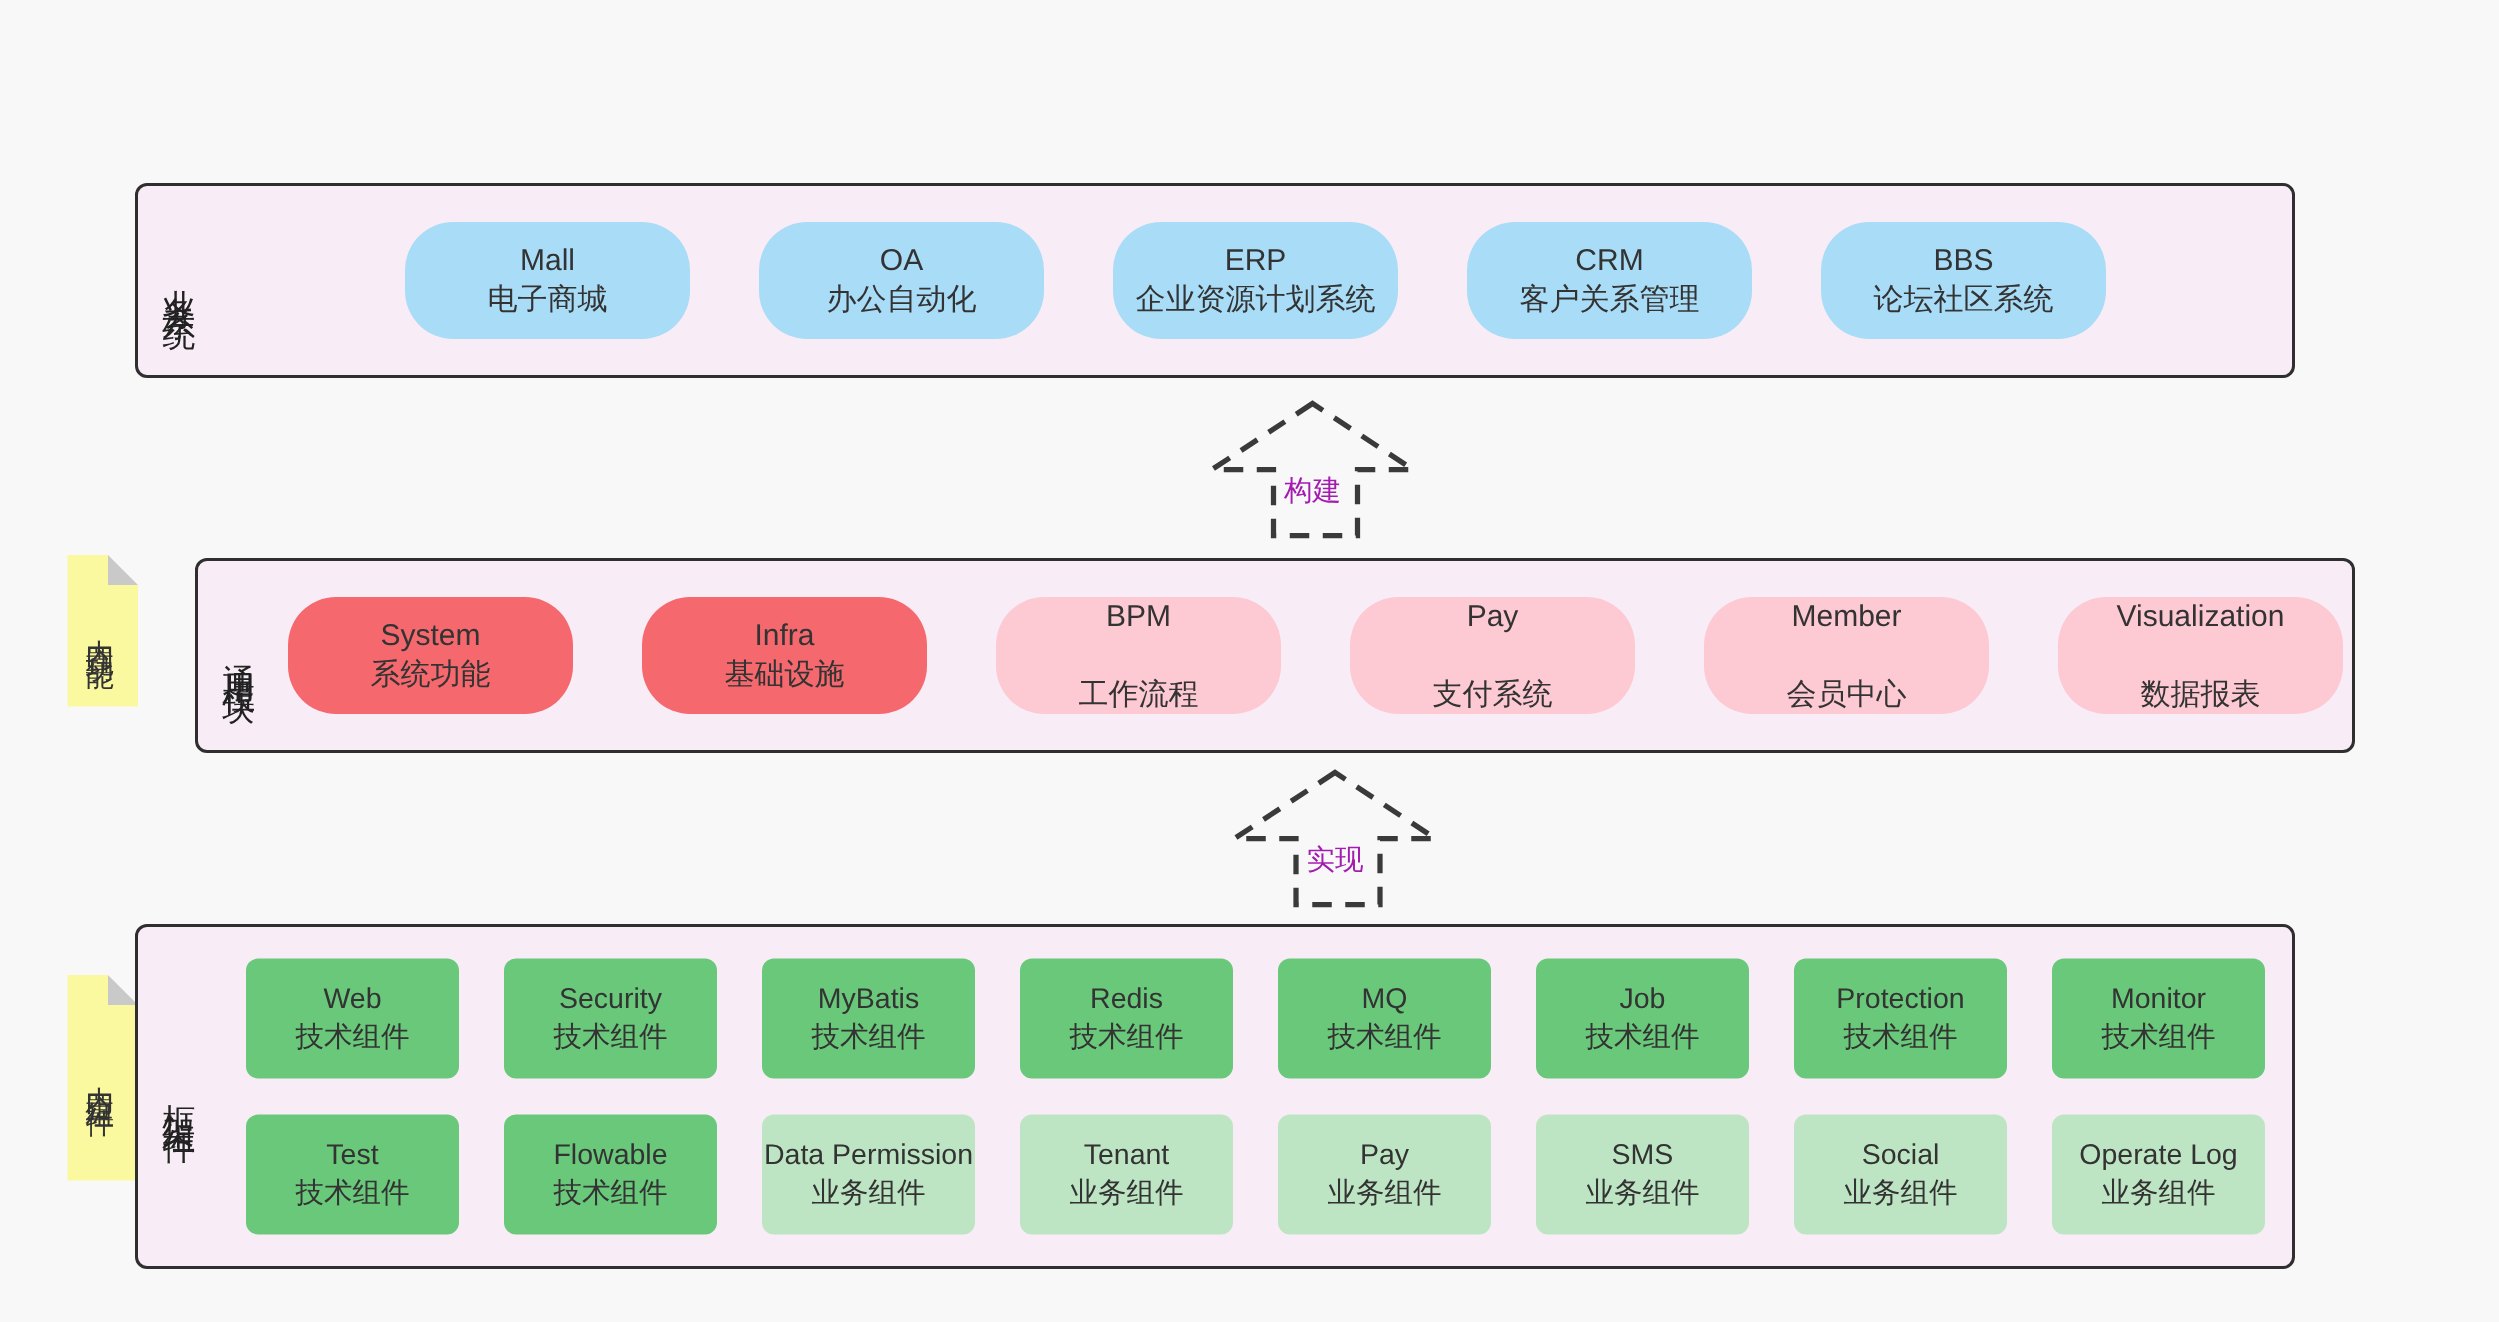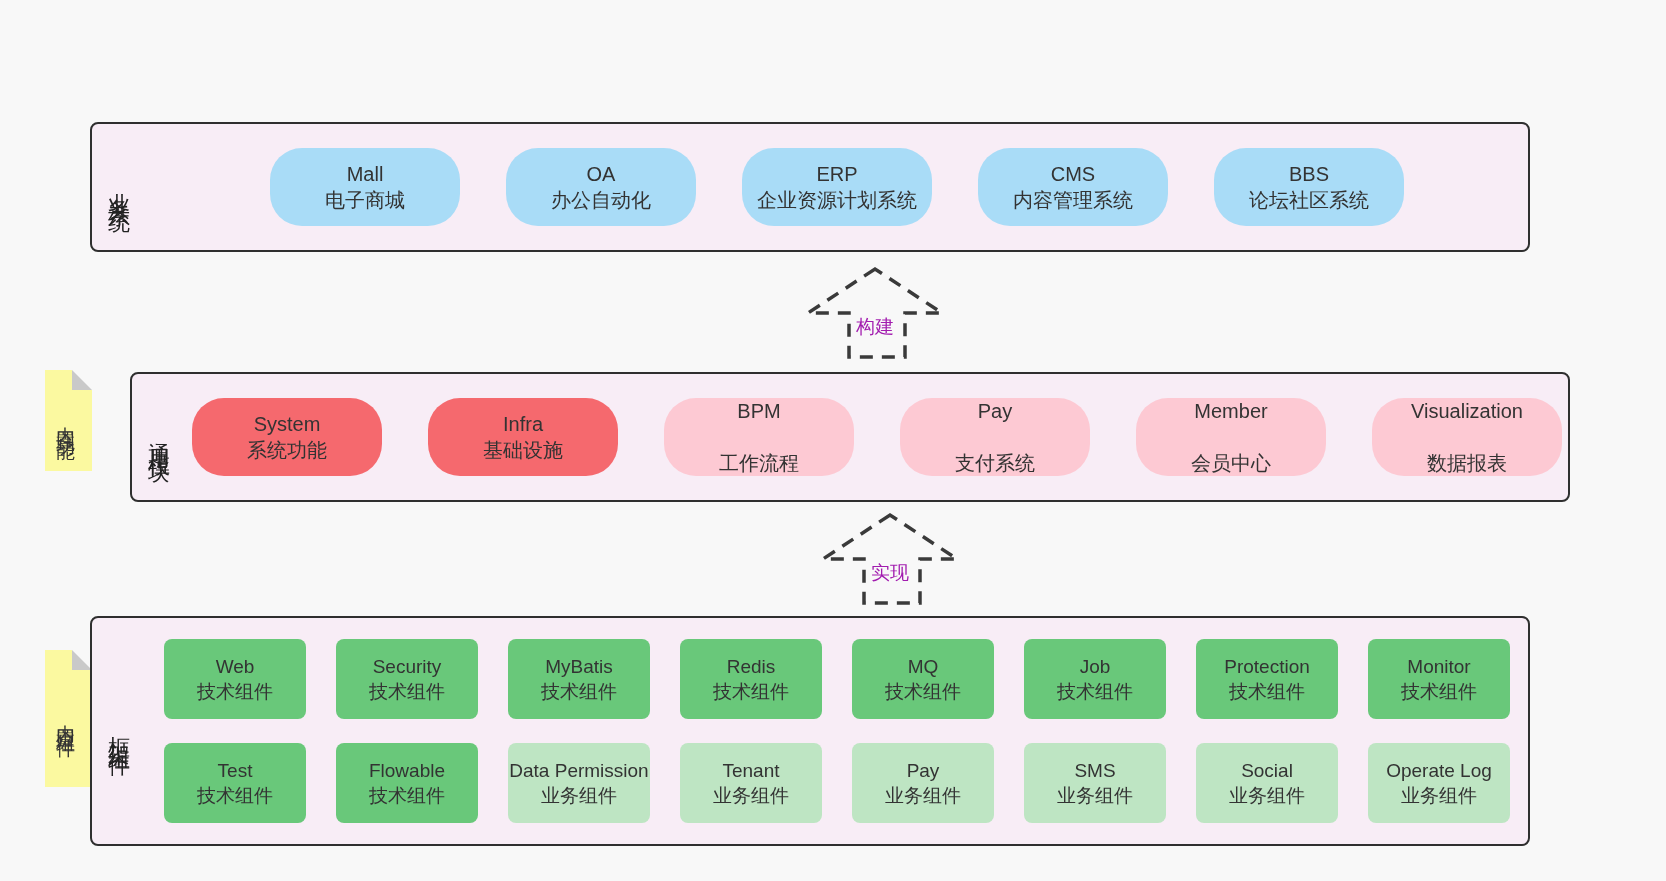--- a/index.html
+++ b/index.html
@@ -106,22 +106,22 @@
       </div>
       <div class="box lg" data-color="blue">
         <span>OA</span>
         <span>办公自动化</span>
       </div>
       <div class="box lg" data-color="blue">
         <span>ERP</span>
         <span>企业资源计划系统</span>
       </div>
       <div class="box lg" data-color="blue">
-        <span>CMS</span>
-        <span>内容管理系统</span>
+        <span>CRM</span>
+        <span>客户关系管理</span>
       </div>
       <div class="box lg" data-color="blue">
         <span>BBS</span>
         <span>论坛社区系统</span>
       </div>
     </div>
   </section>
 
   <div class="arrow" id="arrow-build">
     <svg width="140" height="94" viewBox="0 0 140 94">

